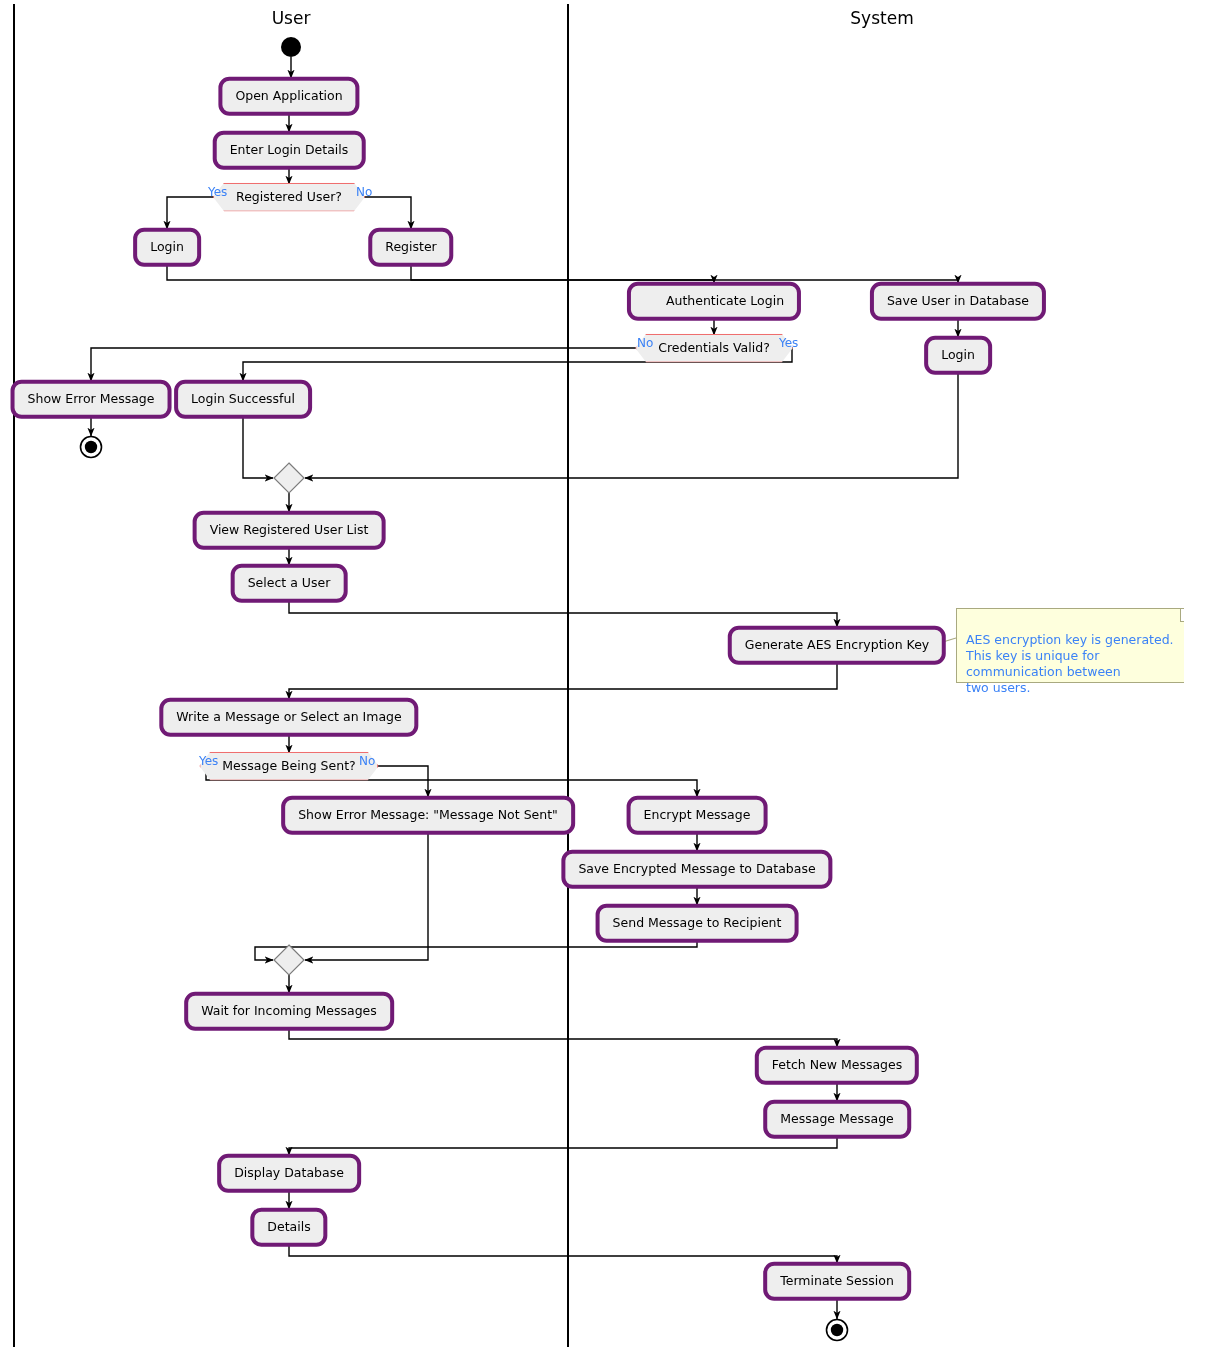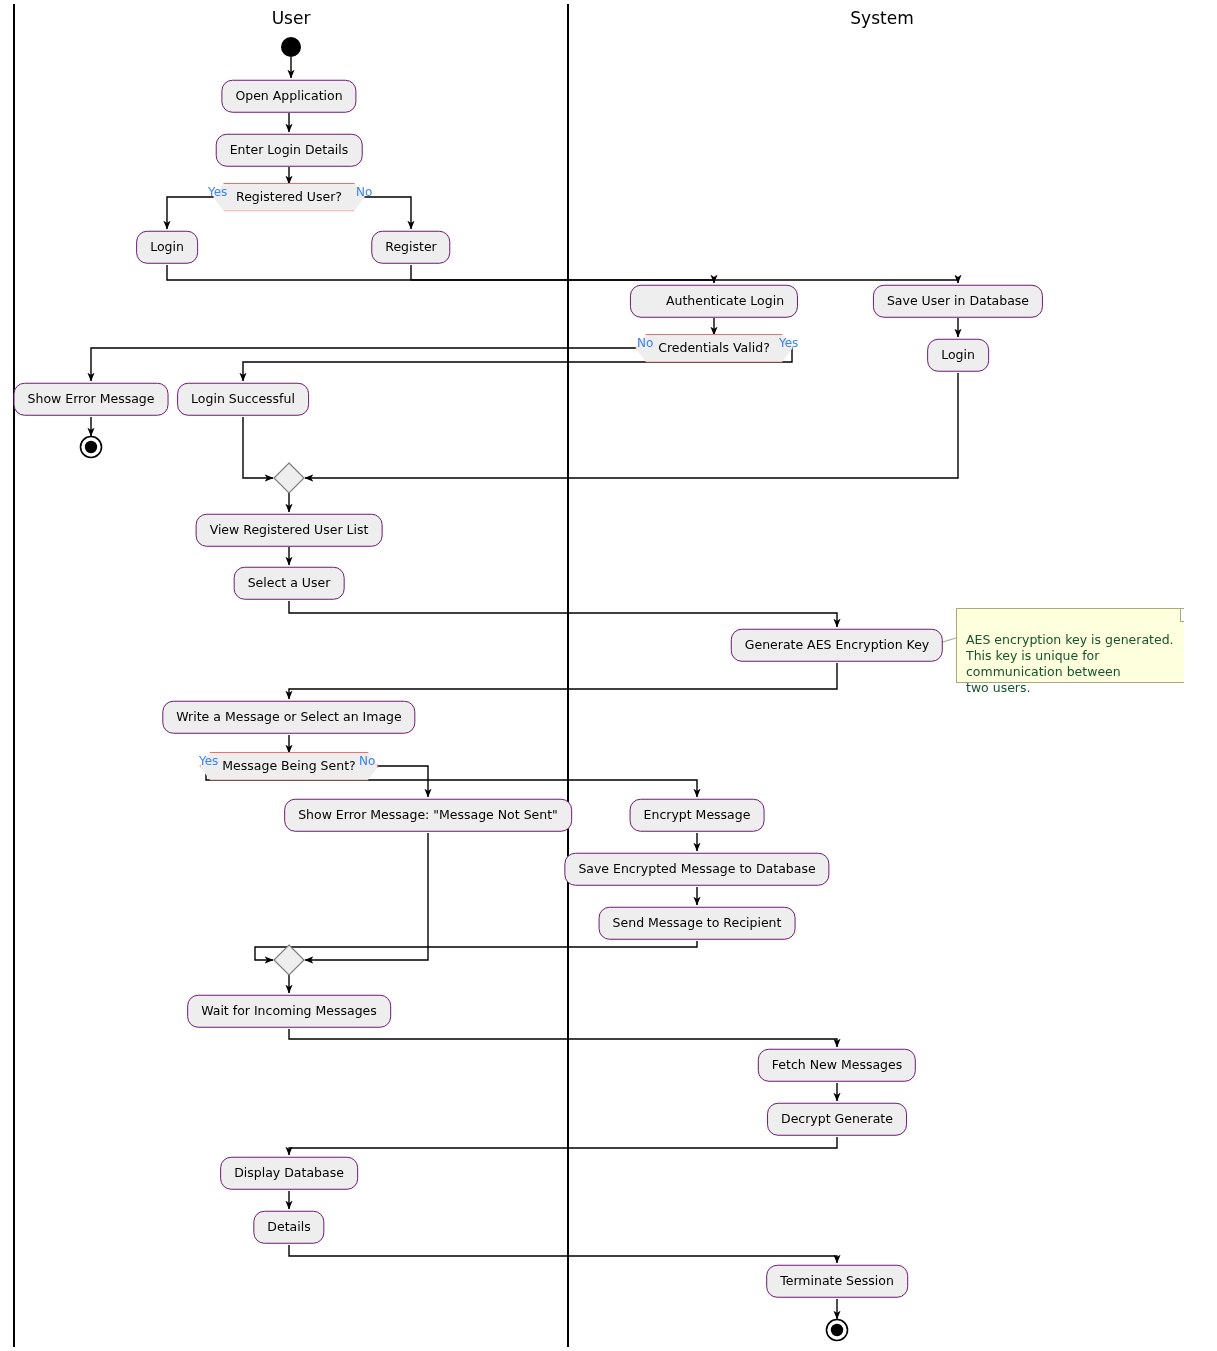--- a/index.html
+++ b/index.html
@@ -2,31 +2,31 @@
 <html><head>
 <meta charset="utf-8">
 <style>
   html,body{margin:0;padding:0;background:#ffffff;}
   body{font-family:"DejaVu Sans","Liberation Sans",sans-serif;}
   #canvas{position:relative;width:1184px;height:1351px;background:#ffffff;overflow:hidden;}
   svg#wires{position:absolute;left:0;top:0;width:1217px;height:1351px;pointer-events:none;}
   .lane-title{position:absolute;font-size:17px;color:#000;white-space:nowrap;
               transform:translateX(-50%);text-align:center;}
   .node{position:absolute;transform:translate(-50%,-50%);
-        background:#EEEEEE;border:1px solid #701a75;border-radius:11px;
+        background:#EEEEEE;border:4px solid #701a75;border-radius:11px;
         font-size:12.5px;color:#000;line-height:1;
         padding:9px 13px;white-space:nowrap;box-sizing:border-box;}
   .decision{position:absolute;transform:translate(-50%,-50%);
         background:#EEEEEE;border:1px solid #ef4444;
         font-size:12.5px;color:#000;line-height:1;
         padding:7px 22px;white-space:nowrap;box-sizing:border-box;
         clip-path:polygon(0% 50%, 11px 0%, calc(100% - 11px) 0%, 100% 50%, calc(100% - 11px) 100%, 11px 100%);}
   .edge-label{position:absolute;font-size:12px;color:#3b82f6;white-space:nowrap;line-height:1;}
   .note{position:absolute;background:#FEFFDD;border:1px solid #A9A980;
-        font-size:12.5px;color:#14532d;line-height:1.28;padding:7px 9px 8px 9px;
+        font-size:12.5px;color:#3b82f6;line-height:1.28;padding:7px 9px 8px 9px;
         white-space:pre-line;box-sizing:border-box;}
   .note-fold{position:absolute;right:0;top:0;width:12px;height:12px;
         background:#ffffff;border-left:1px solid #A9A980;border-bottom:1px solid #A9A980;}
 </style>
 </head>
 <body>
 
 <div id="canvas">
 
   <svg id="wires" viewBox="0 0 1217 1351" xmlns="http://www.w3.org/2000/svg">
@@ -138,21 +138,21 @@
   <div class="node" style="left:289px;top:530px;">View Registered User List</div>
   <div class="node" style="left:289px;top:583px;">Select a User</div>
   <div class="node" style="left:837px;top:645px;">Generate AES Encryption Key</div>
   <div class="node" style="left:289px;top:717px;">Write a Message or Select an Image</div>
   <div class="node" style="left:428px;top:815px;">Show Error Message: "Message Not Sent"</div>
   <div class="node" style="left:697px;top:815px;">Encrypt Message</div>
   <div class="node" style="left:697px;top:869px;">Save Encrypted Message to Database</div>
   <div class="node" style="left:697px;top:923px;">Send Message to Recipient</div>
   <div class="node" style="left:289px;top:1011px;">Wait for Incoming Messages</div>
   <div class="node" style="left:837px;top:1065px;">Fetch New Messages</div>
-  <div class="node" style="left:837px;top:1119px;">Decrypt Generate</div>
+  <div class="node" style="left:837px;top:1119px;">Message Message</div>
   <div class="node" style="left:289px;top:1173px;">Display Database</div>
   <div class="node" style="left:289px;top:1227px;">Details</div>
   <div class="node" style="left:837px;top:1281px;">Terminate Session</div>
 
   <div class="decision" style="left:289px;top:197px;">Registered User?</div>
   <div class="decision" style="left:714px;top:348px;">Credentials Valid?</div>
   <div class="decision" style="left:289px;top:766px;">Message Being Sent?</div>
 
   <div class="edge-label" style="left:208px;top:186px;">Yes</div>
   <div class="edge-label" style="left:356px;top:186px;">No</div>

